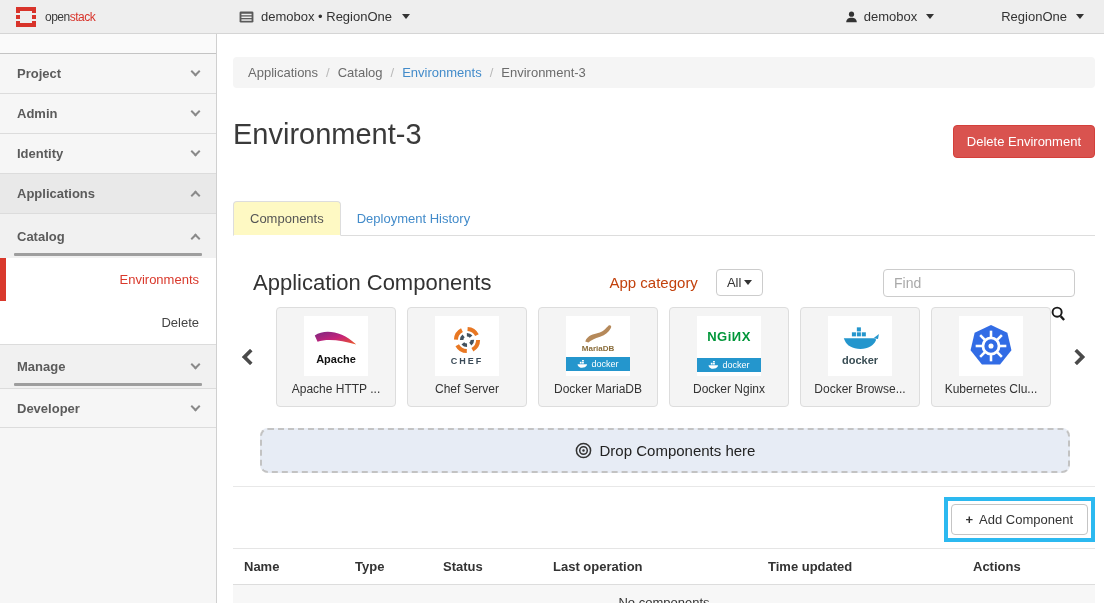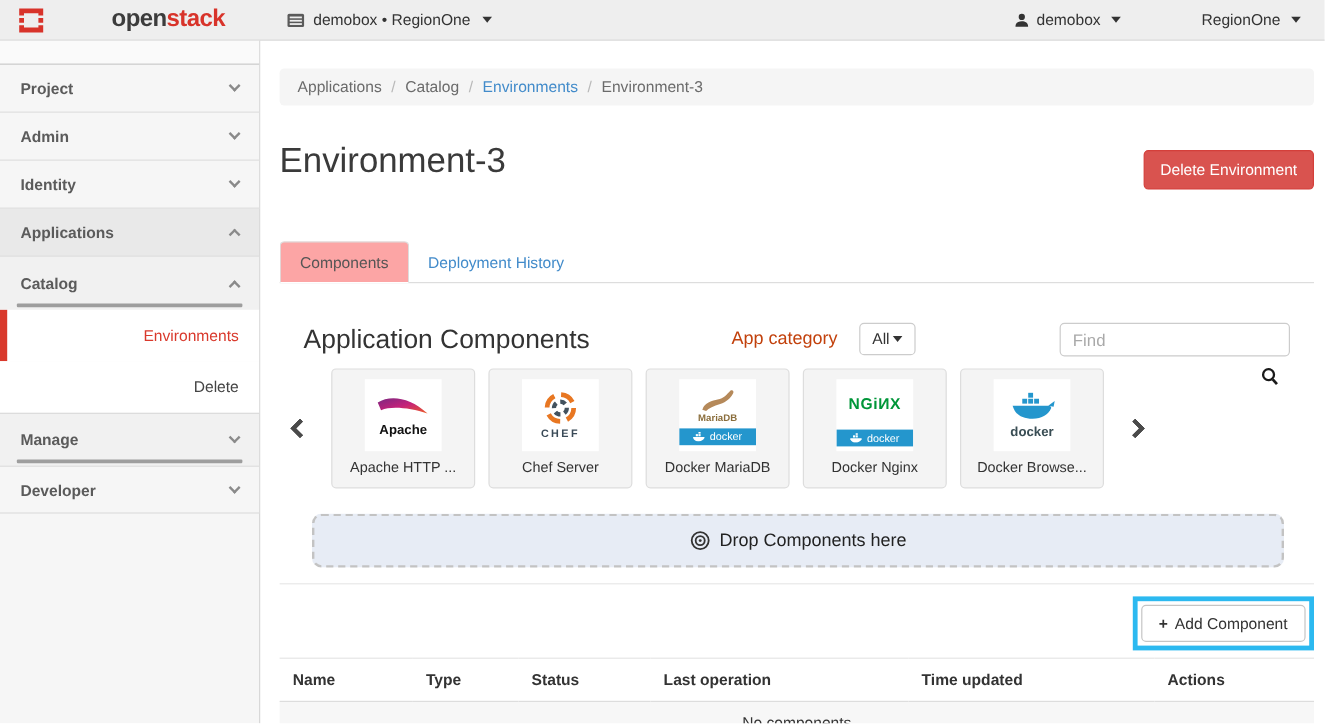--- a/index.html
+++ b/index.html
@@ -4,21 +4,21 @@
 <style>
   * { box-sizing: border-box; margin: 0; padding: 0; }
   body { font-family: "Liberation Sans", sans-serif; background: #fff; }
   .screen { position: relative; width: 1104px; height: 603px; background: #fff; overflow: hidden; }
 
   
   .topbar { position: absolute; top: 0; left: 0; right: 0; height: 34px;
             background: #eeeeee; border-bottom: 1px solid #d5d5d5;
             display: flex; align-items: center; padding: 0 14px; font-size: 13px; color: #333; }
   .brand { display: flex; align-items: center; gap: 7px; width: 225px; cursor: pointer; }
-  .brand-word { font-size: 20px; font-weight: bold; letter-spacing: -0.5px; color: #3c3c3c; margin-left: 48px; }
+  .brand-word { font-size: 12px; font-weight: normal; letter-spacing: -0.5px; color: #3c3c3c; }
   .brand-word .stack { color: #d8332a; }
   .ctx-switch { display: flex; align-items: center; gap: 7px; cursor: pointer; }
   .top-right { margin-left: auto; display: flex; align-items: center; gap: 67px; padding-right: 6px; }
   .menu-item { display: flex; align-items: center; gap: 6px; cursor: pointer; }
   .caret { display: inline-block; width: 0; height: 0; border-left: 4px solid transparent;
            border-right: 4px solid transparent; border-top: 5px solid #333; margin-left: 3px; }
 
   
   .sidebar { position: absolute; top: 34px; left: 0; width: 217px; bottom: 0;
              background: #f6f6f6; border-right: 1px solid #d0d0d0; }
@@ -46,21 +46,21 @@
   .breadcrumb .link { color: #428bca; cursor: pointer; }
   .breadcrumb .sep { color: #b9b9b9; }
 
   .title-row { margin-top: 21px; display: flex; align-items: center; justify-content: space-between; }
   .page-title { font-size: 29px; font-weight: normal; color: #3a3a3a; line-height: 32px; }
   .btn-danger { background: #d9534f; border: 1px solid #d43f3a; color: #fff; font-size: 13px;
                 padding: 8px 13px; border-radius: 4px; cursor: pointer; font-family: inherit; margin-top: 16px; }
 
   .tabs { margin-top: 45px; display: flex; align-items: flex-end; border-bottom: 1px solid #ddd; height: 33px; }
   .tab { font-size: 13px; padding: 9px 16px; cursor: pointer; }
-  .tab.active { color: #555; background: #fca5a5; border: 1px solid #ddd; border-bottom: 1px solid #fff;
+  .tab.active { color: #555; background: #fef9c3; border: 1px solid #ddd; border-bottom: 1px solid #fff;
                 border-radius: 4px 4px 0 0; margin-bottom: -1px; }
   .tab.inactive { color: #428bca; }
 
   .components-section { position: relative; }
   .panel-head { display: flex; align-items: center; padding: 0 20px; margin-top: 24px; height: 45px; }
   .section-heading { font-size: 22px; color: #333; }
   .cat-label { font-size: 15px; color: #c2410c; margin-left: 118px; }
   .btn-all { margin-left: 18px; background: #fff; border: 1px solid #ccc; border-radius: 4px;
              padding: 5px 10px; font-size: 13px; color: #333; cursor: pointer; font-family: inherit;
              display: flex; align-items: center; }
@@ -312,20 +312,40 @@
                 <rect x="18.5" y="1.5" width="4.5" height="4.5"></rect>
                 <path d="M4 13.5 h33 c2 0 3.2 1 2.6 2.6 C37.5 21.5 31 25.5 22.5 25.5 C13.5 25.5 7.5 21.8 5.2 16.5 Z"></path>
                 <path d="M37 13.5 l6 -4.5 l-1 5.5 z"></path>
               </g>
             </svg>
             <div class="docker-text">docker</div>
           </div>
           <div class="card-label">Docker Browse...</div>
         </div>
 
+        <div class="app-card">
+          <div class="tile">
+            <svg width="46" height="46" viewBox="0 0 36 36">
+              <polygon points="18,1.5 30.8,7.6 34,21.4 25.1,32.5 10.9,32.5 2,21.4 5.2,7.6" fill="#326ce5"></polygon>
+              <g stroke="#fff" stroke-width="2">
+                <line x1="18" y1="18" x2="18" y2="6"></line>
+                <line x1="18" y1="18" x2="18" y2="30"></line>
+                <line x1="18" y1="18" x2="6" y2="18"></line>
+                <line x1="18" y1="18" x2="30" y2="18"></line>
+                <line x1="18" y1="18" x2="9.5" y2="9.5"></line>
+                <line x1="18" y1="18" x2="26.5" y2="9.5"></line>
+                <line x1="18" y1="18" x2="9.5" y2="26.5"></line>
+                <line x1="18" y1="18" x2="26.5" y2="26.5"></line>
+              </g>
+              <circle cx="18" cy="18" r="6.3" fill="#326ce5" stroke="#fff" stroke-width="2.2"></circle>
+              <circle cx="18" cy="18" r="2" fill="#fff"></circle>
+            </svg>
+          </div>
+          <div class="card-label">Kubernetes Clu...</div>
+        </div>
 
         <button class="car-btn">
             <span class="car-chev right"></span>
           </button>
       </div>
 
       <div class="dropzone">
         <svg width="17" height="17" viewBox="0 0 18 18">
           <circle cx="9" cy="9" r="7.5" fill="none" stroke="#333" stroke-width="1.6"></circle>
           <circle cx="9" cy="9" r="4" fill="none" stroke="#333" stroke-width="1.6"></circle>

